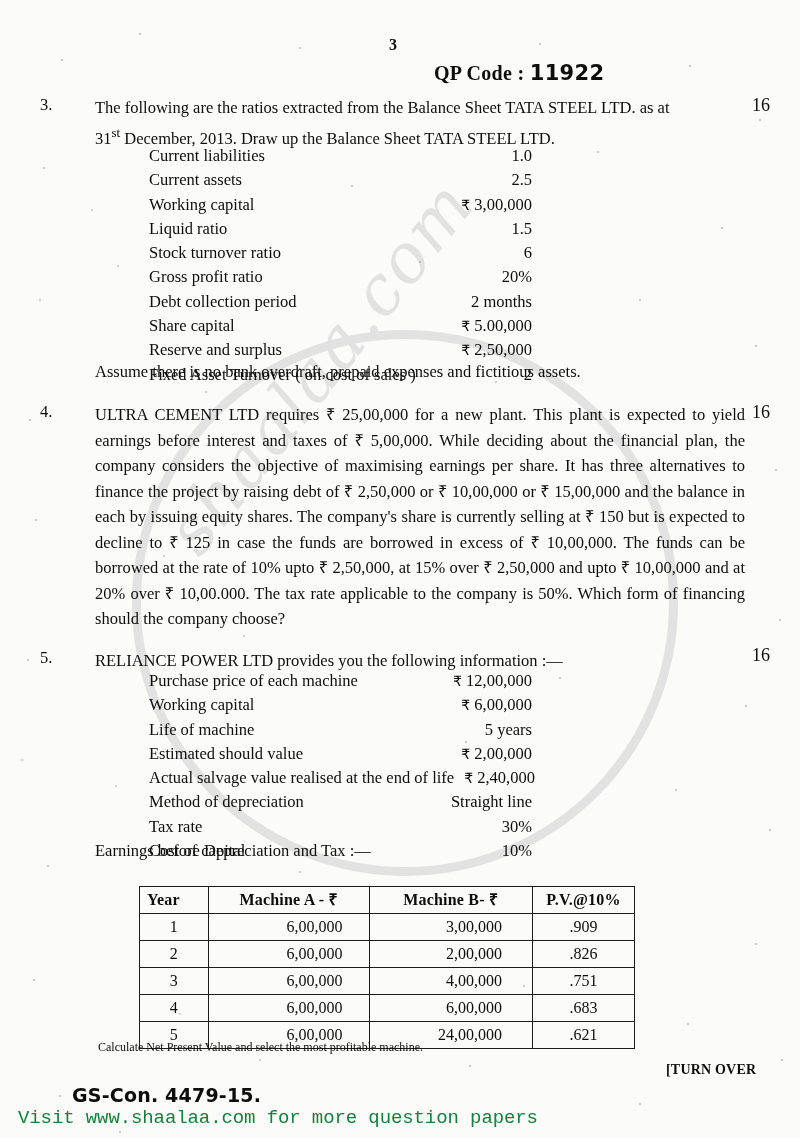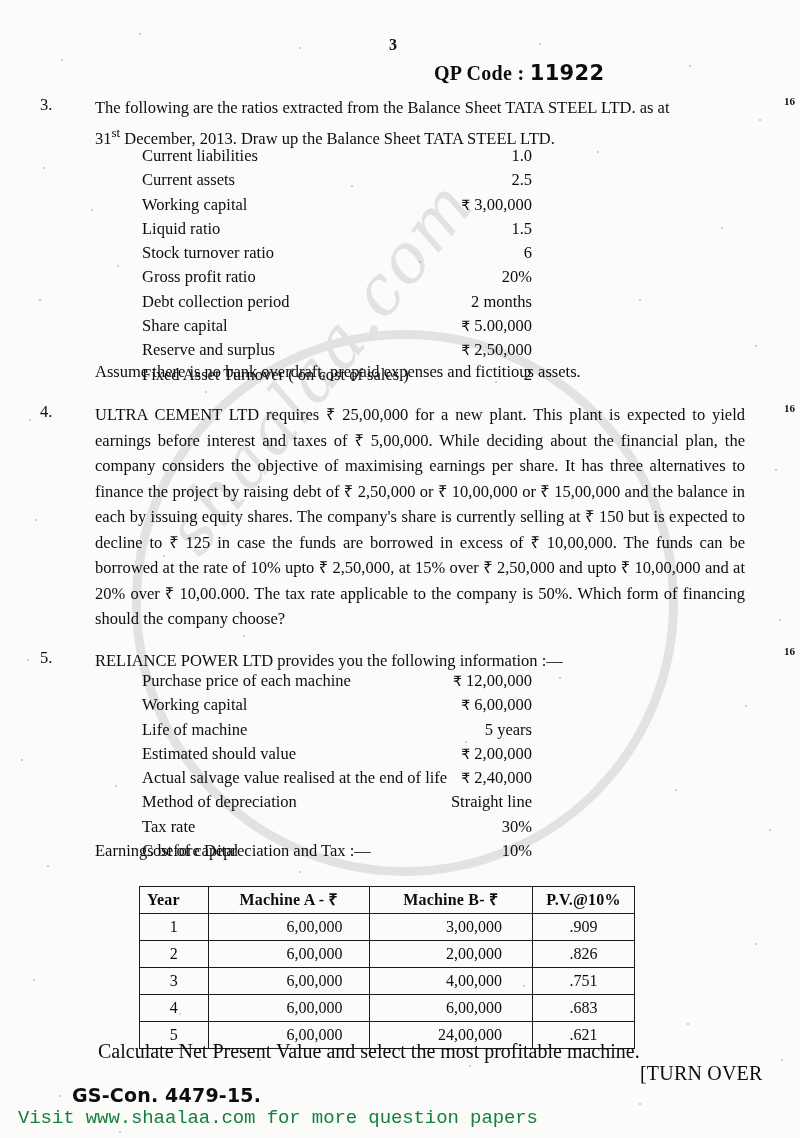--- a/index.html
+++ b/index.html
@@ -80,23 +80,23 @@
     font-weight: bold;
   }
 
   
   .qnum {
     font-size: 16.5px;
     width: 40px;
     text-align: left;
   }
   .marks {
-    font-size: 11px;
-    font-weight: bold;
-    left: 784px;
+    font-size: 18px;
+    font-weight: normal;
+    left: 752px;
   }
   .qbody {
     left: 95px;
     width: 648px;
     font-size: 16.5px;
     line-height: 25.5px;
     text-align: justify;
     text-justify: inter-word;
   }
   .qbody.nojust { text-align: left; }
@@ -108,21 +108,21 @@
     font-size: 16.5px;
   }
   .row {
     display: flex;
     justify-content: space-between;
     align-items: baseline;
     height: 24.3px;
     line-height: 24.3px;
     white-space: nowrap;
   }
-  .row .lbl { text-align: left; }
+  .row .lbl { text-align: left; margin-left: 7px; }
   .row .val { text-align: right; padding-left: 10px; }
   .rupee { font-family: "DejaVu Sans", sans-serif; font-size: 14px; }
 
   .plainline {
     left: 95px;
     font-size: 16.5px;
     white-space: nowrap;
   }
 
   
@@ -146,27 +146,27 @@
     letter-spacing: .2px;
   }
   #pv-table th.h-year { text-align: left; width: 62px; }
   #pv-table td.c-year { text-align: center; width: 62px; }
   #pv-table td.c-a { text-align: right; padding-right: 26px; width: 155px; }
   #pv-table td.c-b { text-align: right; padding-right: 30px; width: 150px; }
   #pv-table td.c-pv { text-align: center; width: 92px; }
 
   .calcline {
     left: 98px; top: 1040px;
-    font-size: 20px;
+    font-size: 12px;
     font-family: Liberation Serif, serif;
   }
   .turnover {
-    left: 640px; top: 1062px;
-    font-size: 20px;
-    font-weight: normal;
+    left: 666px; top: 1062px;
+    font-size: 14px;
+    font-weight: bold;
     letter-spacing: .2px;
   }
   .gscon {
     left: 72px; top: 1084px;
     font-family: "DejaVu Sans", sans-serif;
     font-size: 19px;
     font-weight: bold;
     letter-spacing: .2px;
   }
   .visit {

